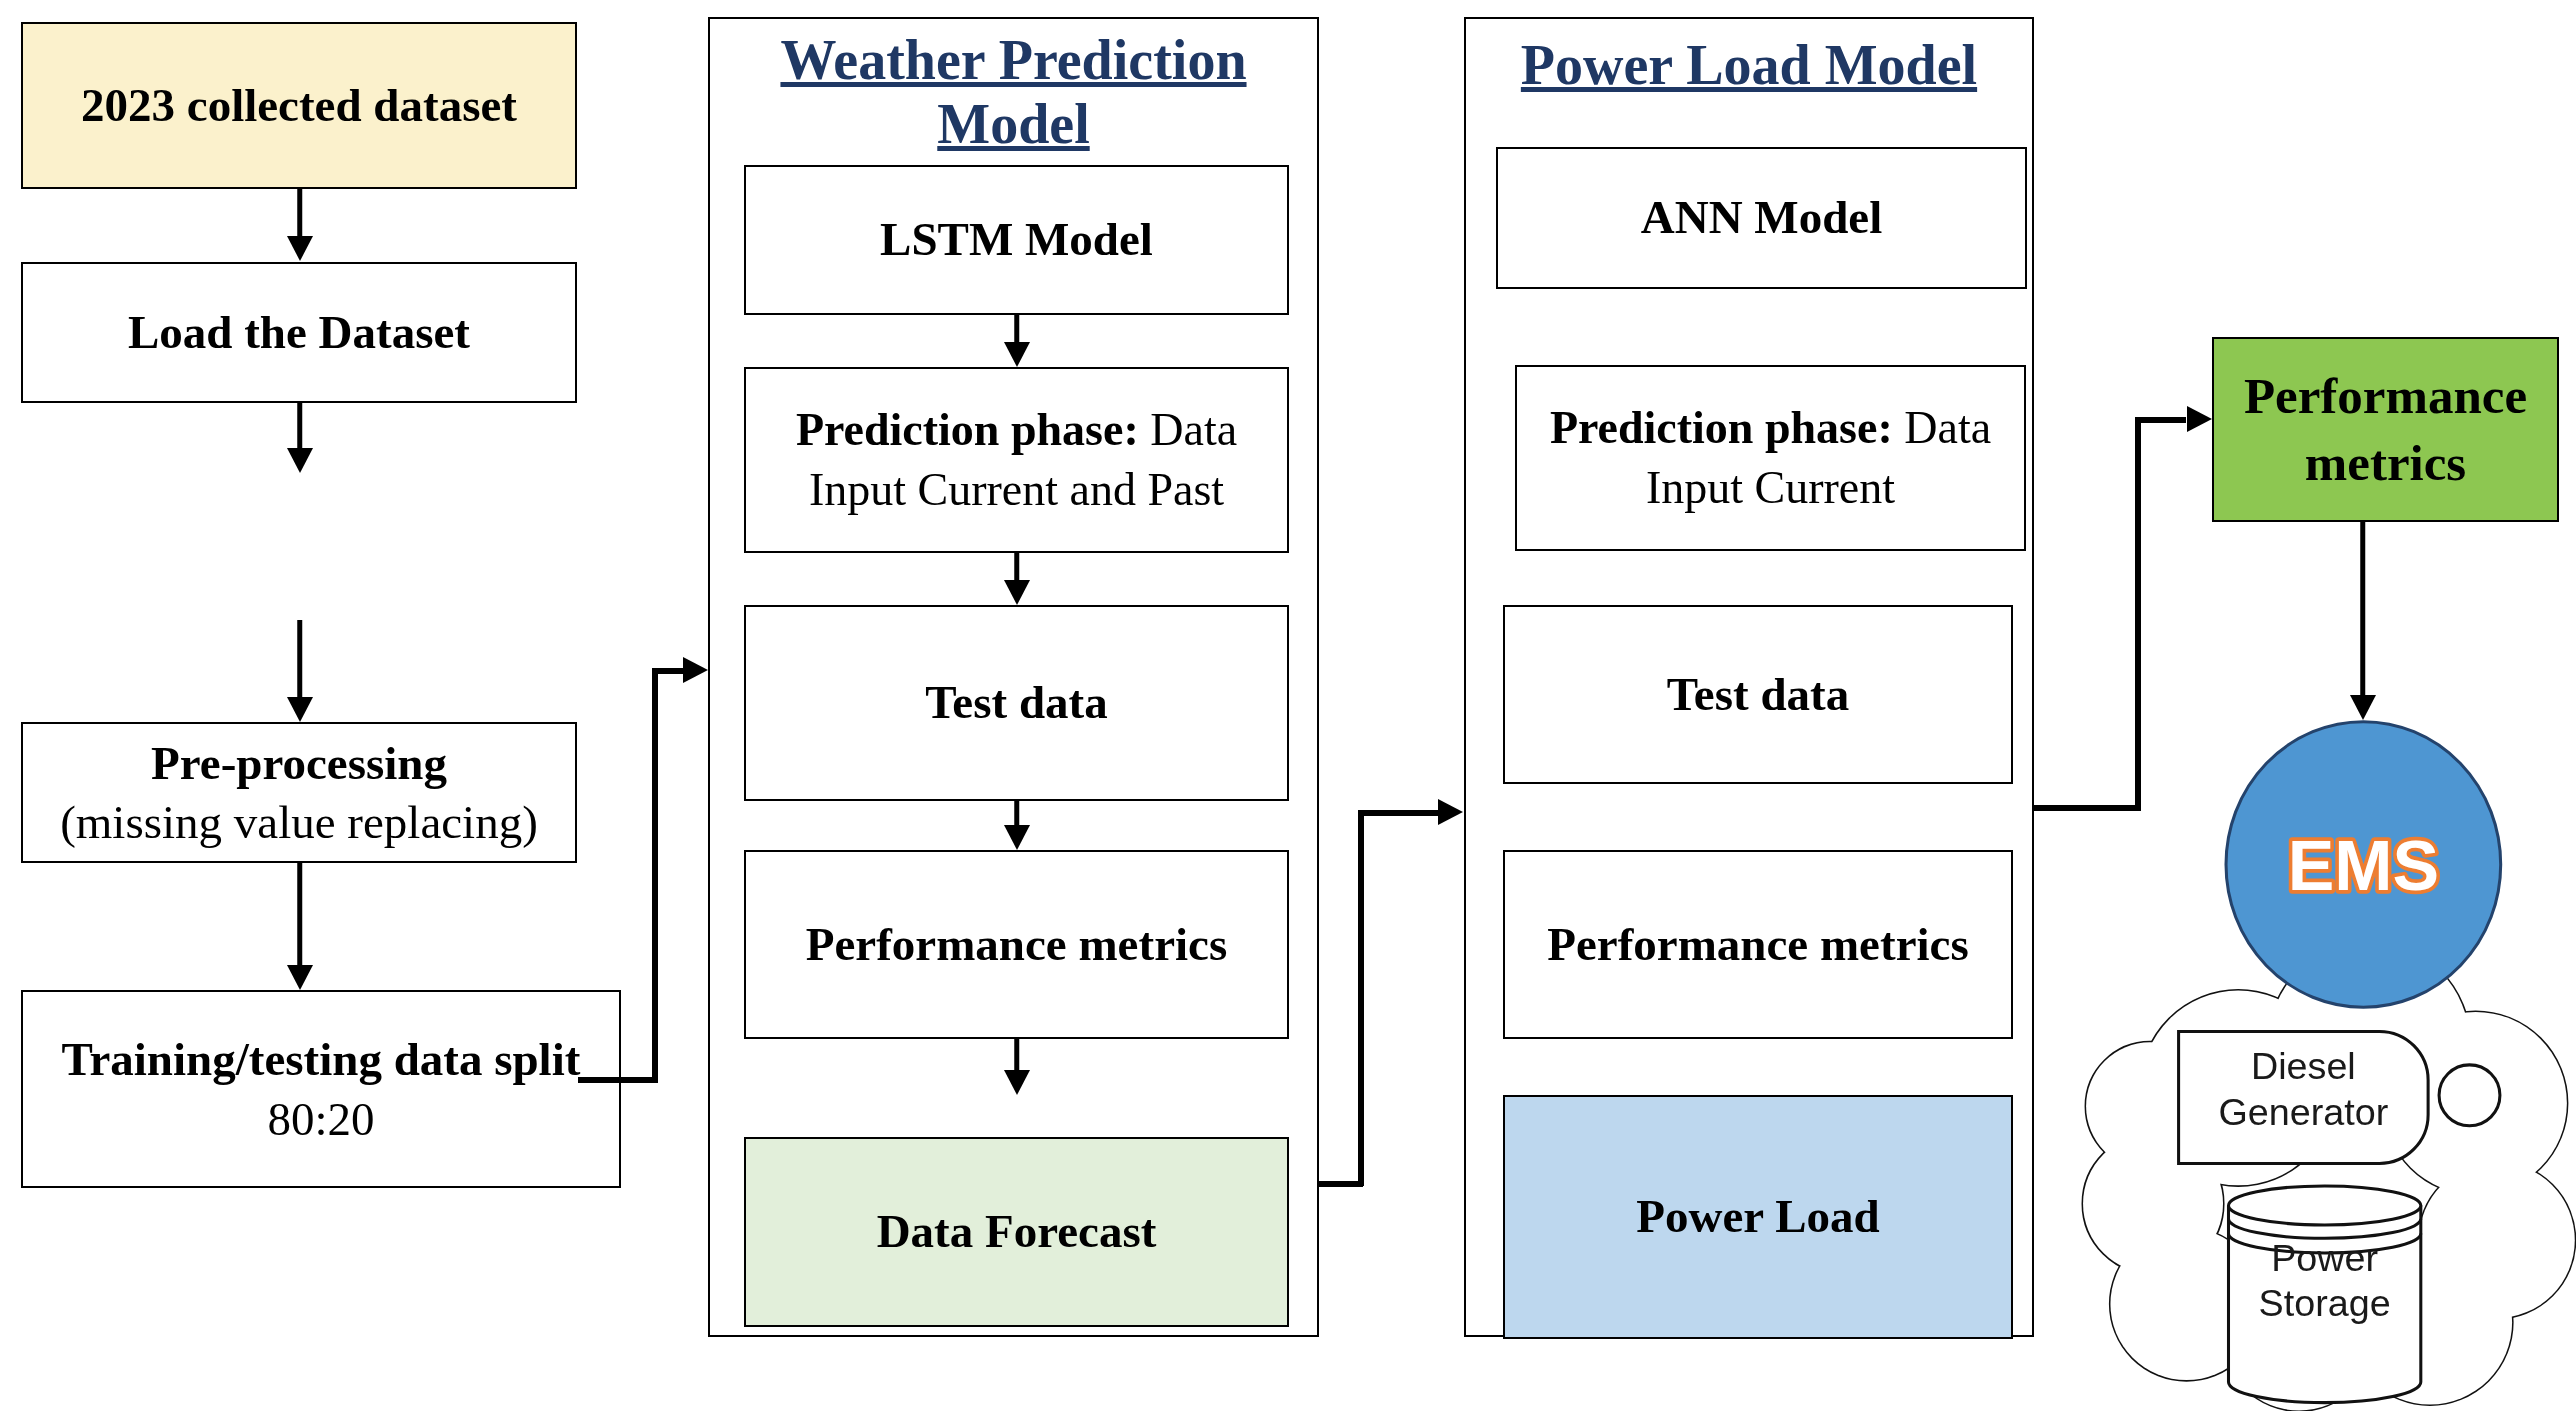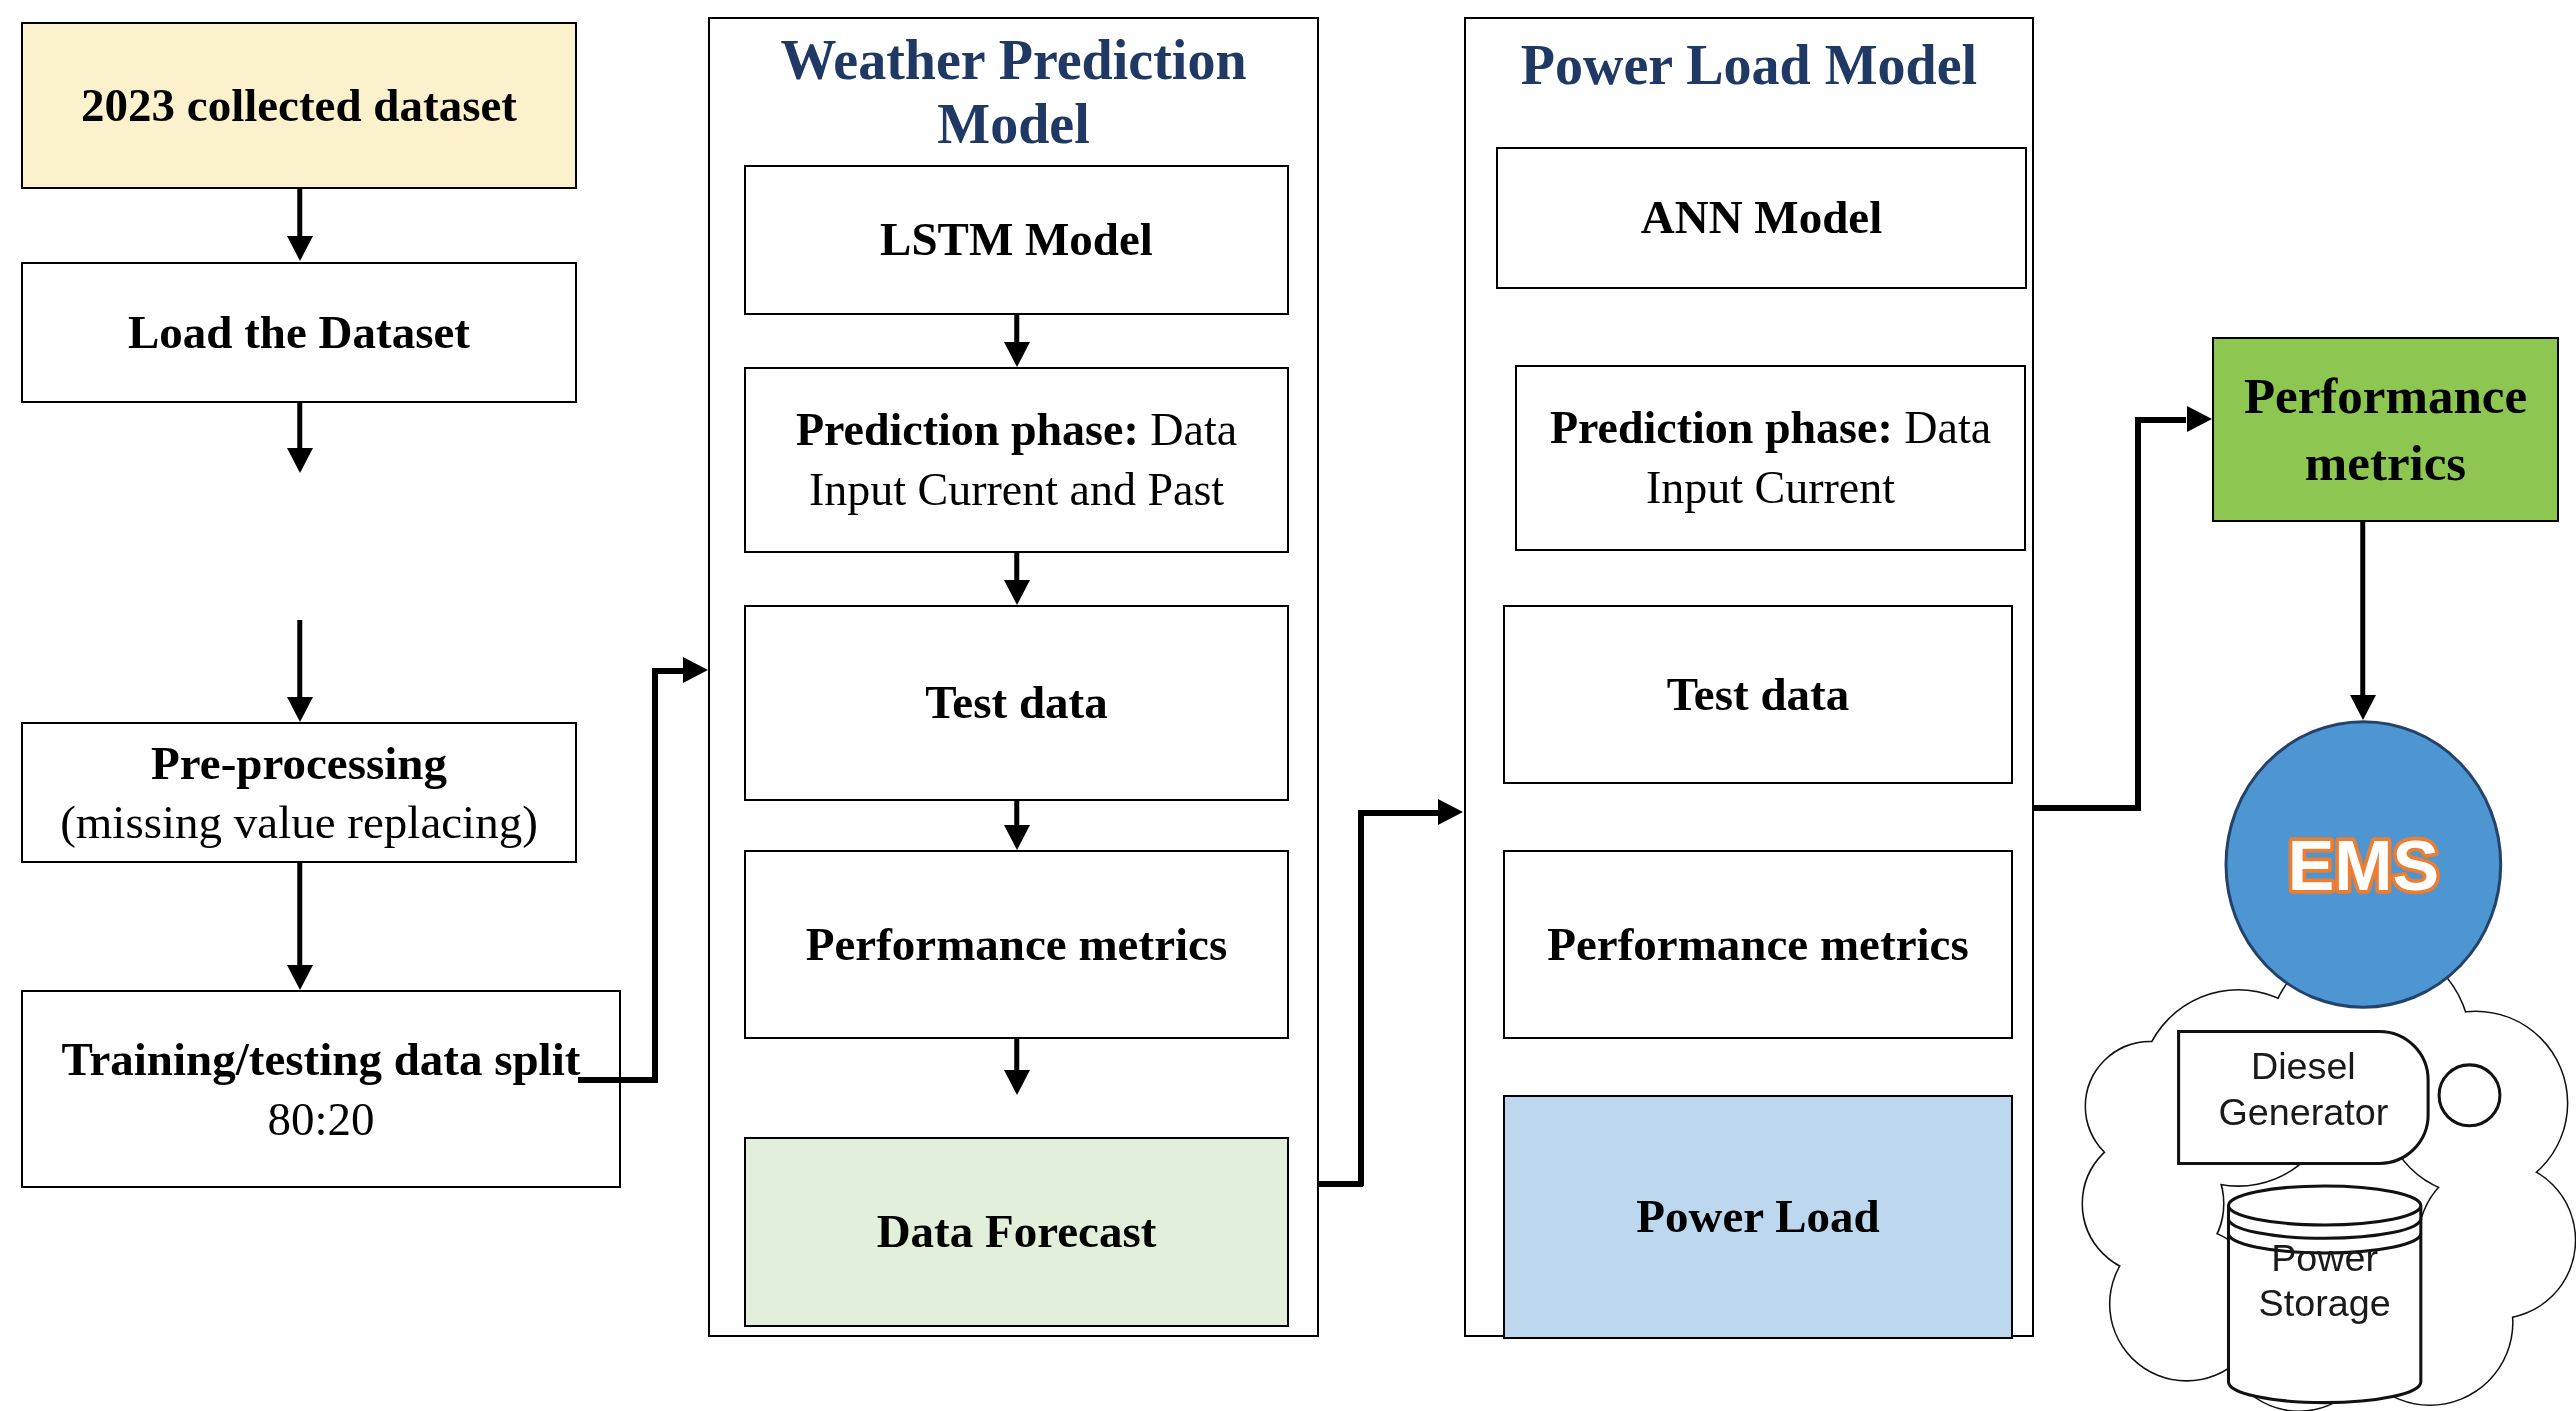--- a/index.html
+++ b/index.html
@@ -2,21 +2,21 @@
 <html style="font-size:9.7px"><head>
 <meta charset="utf-8">
 <style>
   html,body{margin:0;padding:0;background:#fff;}
   .canvas{position:relative;width:2576px;height:1411px;background:#ffffff;overflow:hidden;
           font-family:"Liberation Serif","DejaVu Serif",serif;color:#000;}
   .box{position:absolute;box-sizing:border-box;border:2.4px solid #000;background:#fff;
        display:flex;flex-direction:column;align-items:center;justify-content:center;
        text-align:center;font-weight:bold;font-size:47px;line-height:1.3;}
   .container{position:absolute;box-sizing:border-box;border:2.4px solid #000;background:#fff;}
-  .ctitle{position:absolute;text-align:center;color:#1F3864;font-weight:bold;font-size:56px;line-height:1.14;}
+  .ctitle{position:absolute;text-align:center;color:#1F3864;font-weight:bold;font-size:56px;line-height:1.14;text-decoration:underline;}
   .fill-cream{background:#FBF1CC;}
   .fill-lgreen{background:#E2EFDA;}
   .fill-lblue{background:#BDD7EE;}
   .fill-green{background:#8DC751;}
   .reg{font-weight:normal;}
   .mixline{display:block;}
   .varrow{position:absolute;width:27px;}
   .varrow::before{content:'';position:absolute;left:50%;transform:translateX(-50%);
                   top:0;bottom:24px;width:5.5px;background:#000;}
   .varrow::after{content:'';position:absolute;left:50%;transform:translateX(-50%);

